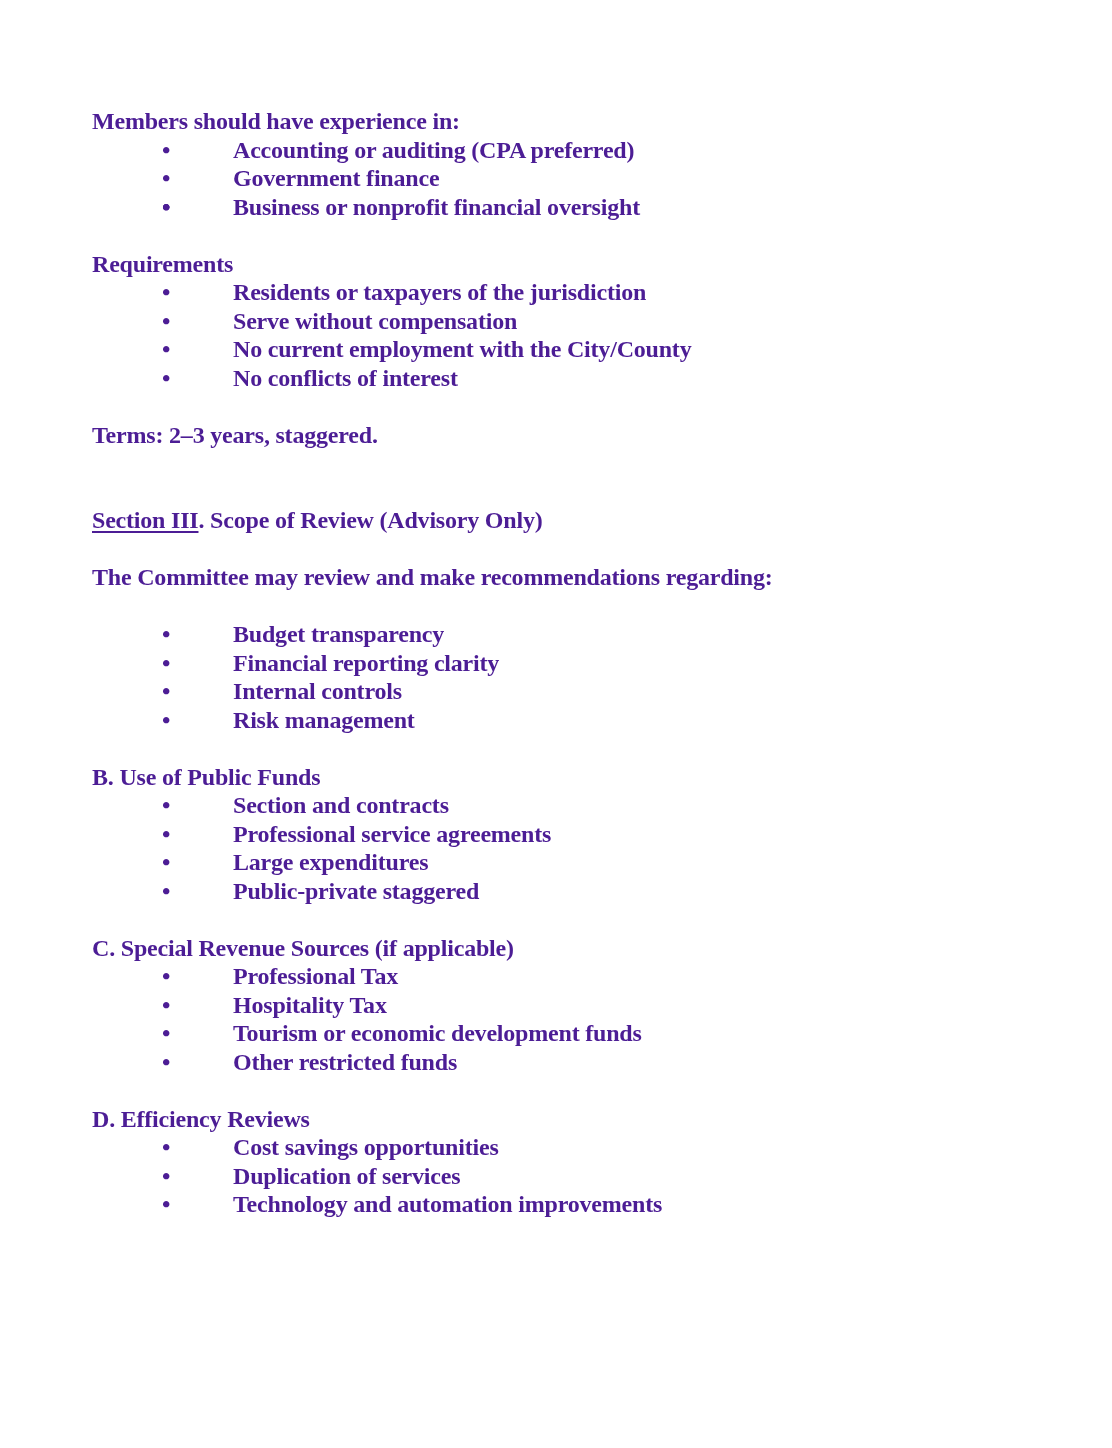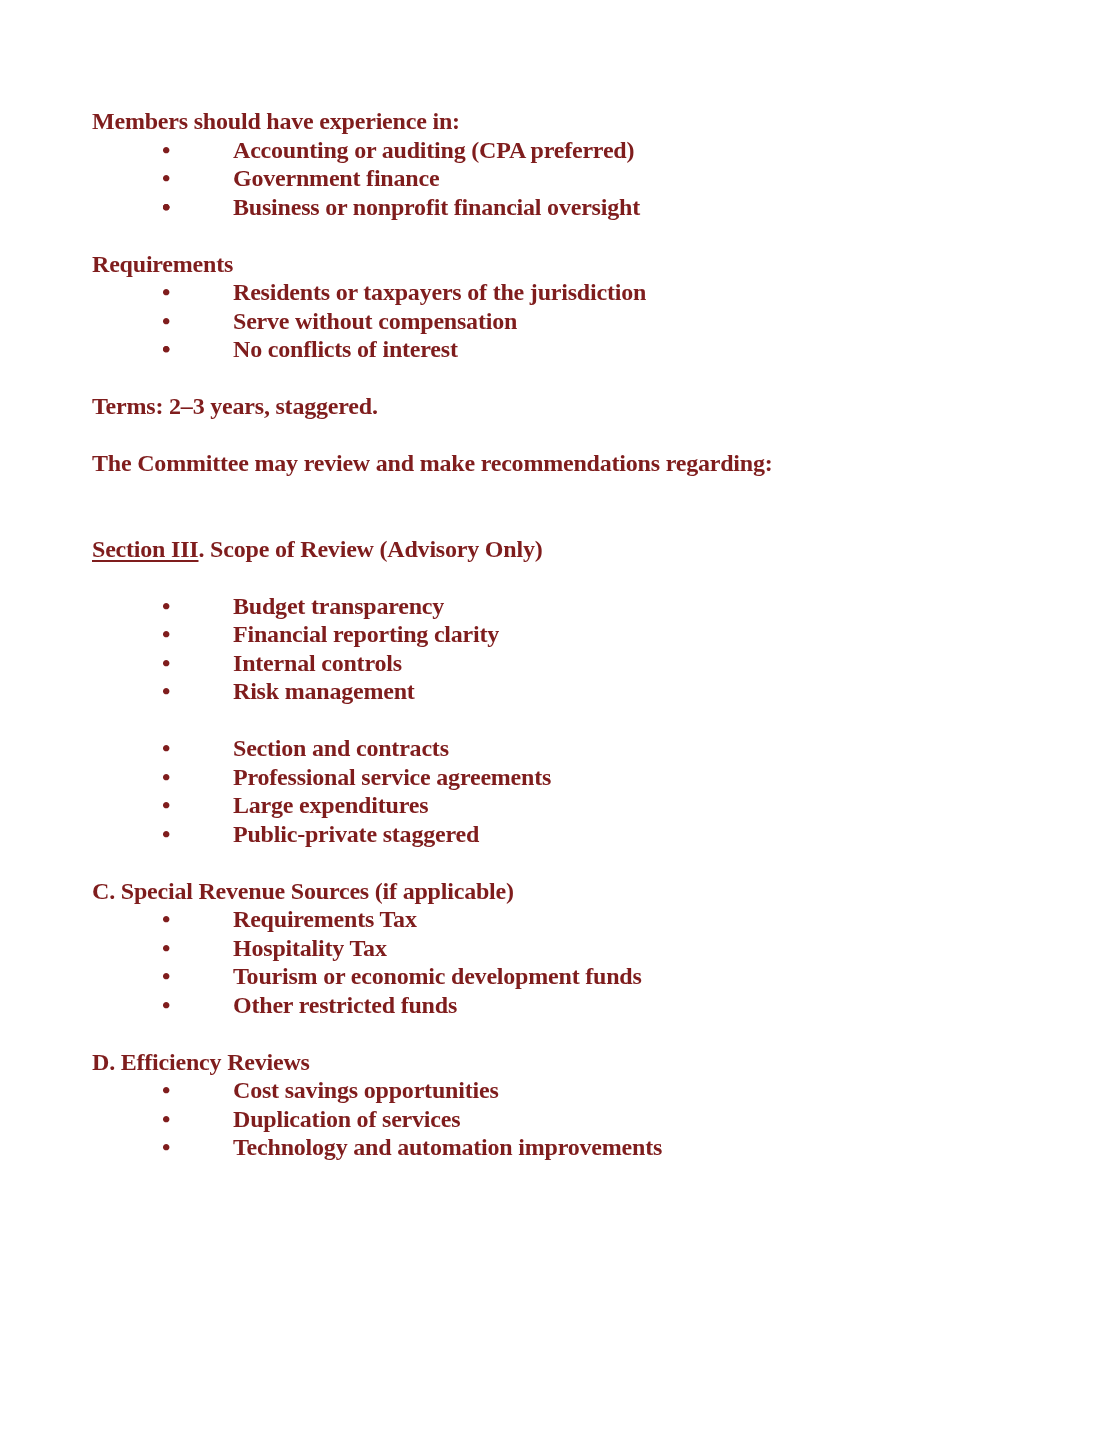--- a/index.html
+++ b/index.html
@@ -18,21 +18,21 @@
     height: 1448px;
     padding: 107px 50px 0 92px;
     background: #ffffff;
     display: flex;
     flex-direction: column;
     font-family: "Liberation Serif", "DejaVu Serif", serif;
     font-weight: 700;
     font-size: 24px;
     line-height: 28.5px;
     letter-spacing: -0.2px;
-    color: #7f1d1d;
+    color: #4c1d95;
   }
   .block {
     margin: 0 0 28.5px 0;
   }
   .block.sp2 {
     
     margin-top: 28.5px;
   }
   p, ul {
     margin: 0;
@@ -70,59 +70,60 @@
       <li class="bullet-line"><span class="marker">•</span></li>
       <li class="bullet-line"><span class="marker">•</span><span>Business or nonprofit financial oversight</span></li>
     </ul>
   </div>
 
   <div class="block">
     <p class="heading">Requirements</p>
     <ul class="bullets">
       <li class="bullet-line"><span class="marker">•</span><span>Residents or taxpayers of the jurisdiction</span></li>
       <li class="bullet-line"><span class="marker">•</span><span>Serve without compensation</span></li>
-      <li class="bullet-line"><span class="marker">•</span></li>
+      <li class="bullet-line"><span class="marker">•</span><span>No current employment with the City/County</span></li>
       <li class="bullet-line"><span class="marker">•</span><span>No conflicts of interest</span></li>
     </ul>
   </div>
 
   <div class="block">
     <p>Terms: 2–3 years, staggered.</p>
   </div>
 
+  <div class="block sp2">
+    <p><span class="u">Section III</span><span>. Scope of Review (Advisory Only)</span></p>
+  </div>
+
   <div class="block">
     <p>The Committee may review and make recommendations regarding:</p>
-  </div>
-
-  <div class="block sp2">
-    <p><span class="u">Section III</span><span>. Scope of Review (Advisory Only)</span></p>
   </div>
 
   <div class="block">
     <ul class="bullets">
       <li class="bullet-line"><span class="marker">•</span><span>Budget transparency</span></li>
       <li class="bullet-line"><span class="marker">•</span><span>Financial reporting clarity</span></li>
       <li class="bullet-line"><span class="marker">•</span><span>Internal controls</span></li>
       <li class="bullet-line"><span class="marker">•</span><span>Risk management</span></li>
     </ul>
   </div>
 
   <div class="block">
+    <p class="heading">B. Use of Public Funds</p>
     <ul class="bullets">
       <li class="bullet-line"><span class="marker">•</span><span>Section and contracts</span></li>
       <li class="bullet-line"><span class="marker">•</span><span>Professional service agreements</span></li>
       <li class="bullet-line"><span class="marker">•</span><span>Large expenditures</span></li>
       <li class="bullet-line"><span class="marker">•</span><span>Public-private staggered</span></li>
     </ul>
   </div>
 
   <div class="block">
     <p class="heading">C. Special Revenue Sources (if applicable)</p>
     <ul class="bullets">
-      <li class="bullet-line"><span class="marker">•</span><span>Requirements Tax</span></li>
+      <li class="bullet-line"><span class="marker">•</span><span>Professional Tax</span></li>
       <li class="bullet-line"><span class="marker">•</span><span>Hospitality Tax</span></li>
       <li class="bullet-line"><span class="marker">•</span><span>Tourism or economic development funds</span></li>
       <li class="bullet-line"><span class="marker">•</span><span>Other restricted funds</span></li>
     </ul>
   </div>
 
   <div class="block">
     <p class="heading">D. Efficiency Reviews</p>
     <ul class="bullets">
       <li class="bullet-line"><span class="marker">•</span><span>Cost savings opportunities</span></li>

